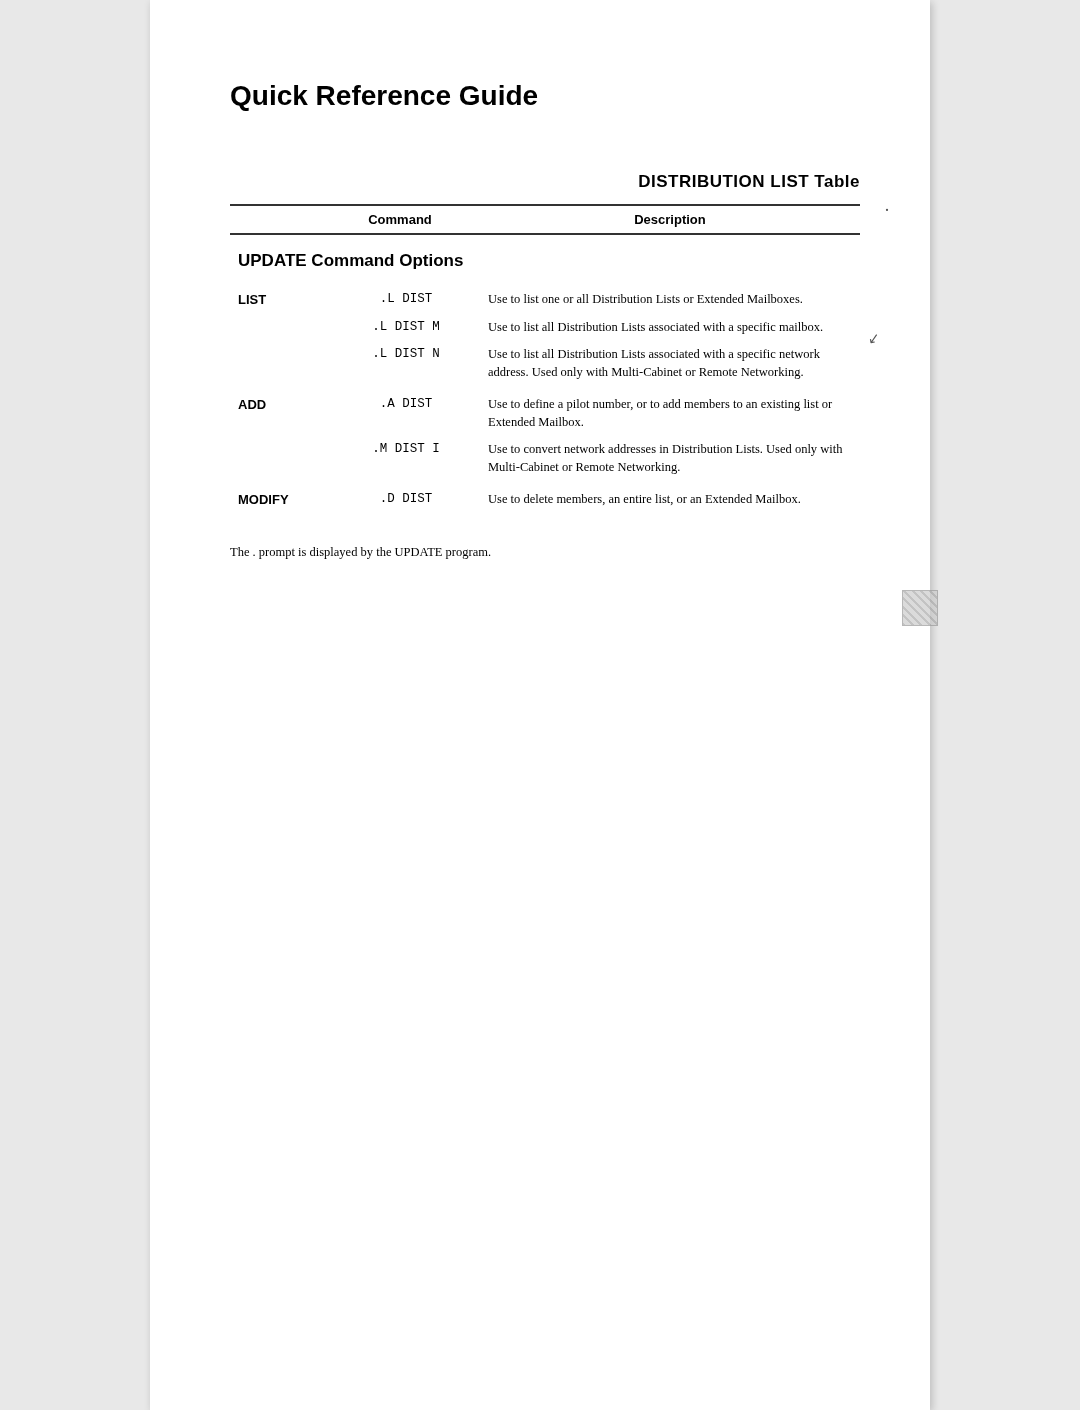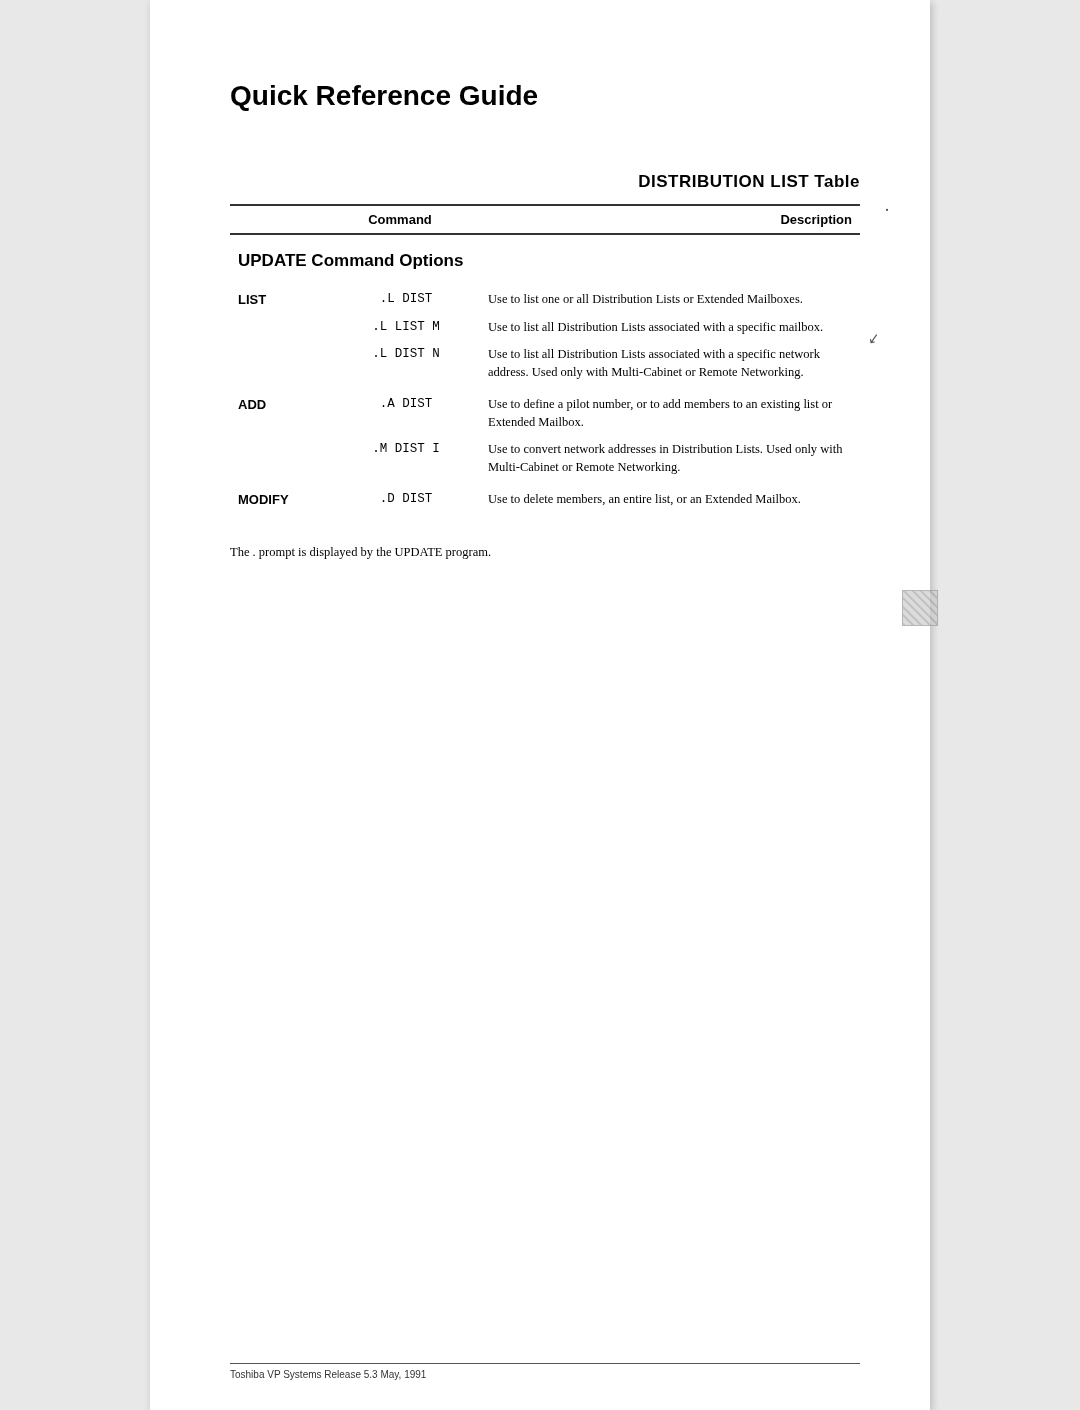--- a/index.html
+++ b/index.html
@@ -51,21 +51,21 @@
       margin-top: 0;
     }
 
     .ref-table thead tr th {
       border-top: 2px solid #333;
       border-bottom: 2px solid #333;
       padding: 6px 8px;
       font-family: 'Arial', sans-serif;
       font-size: 13px;
       font-weight: bold;
-      text-align: right;
+      text-align: center;
     }
 
     .ref-table thead tr th.cmd-col {
       text-align: center;
       width: 160px;
     }
 
     .ref-table thead tr th.desc-col {
       width: auto;
     }
@@ -193,21 +193,21 @@
       </tr>
 
       <tr class="row-gap">
         <td class="action-col">LIST</td>
         <td class="cmd-col">.L DIST</td>
         <td>Use to list one or all Distribution Lists or Extended Mailboxes.</td>
       </tr>
 
       <tr>
         <td class="action-col"></td>
-        <td class="cmd-col">.L LIST M</td>
+        <td class="cmd-col">.L DIST M</td>
         <td>Use to list all Distribution Lists associated with a specific mailbox.</td>
       </tr>
 
       <tr>
         <td class="action-col"></td>
         <td class="cmd-col">.L DIST N</td>
         <td>Use to list all Distribution Lists associated with a specific network address. Used only with Multi-Cabinet or Remote Networking.</td>
       </tr>
 
       <tr class="row-gap">
@@ -227,17 +227,14 @@
         <td class="action-col">MODIFY</td>
         <td class="cmd-col">.D DIST</td>
         <td>Use to delete members, an entire list, or an Extended Mailbox.</td>
       </tr>
 
     </tbody>
   </table>
 
   <p class="footer-note">The . prompt is displayed by the UPDATE program.</p>
 
-  <div class="page-footer">
-    <span>Toshiba VP Systems   Release 5.3   May, 1991</span>
-  </div>
 
 </div>
 
 </body></html>

